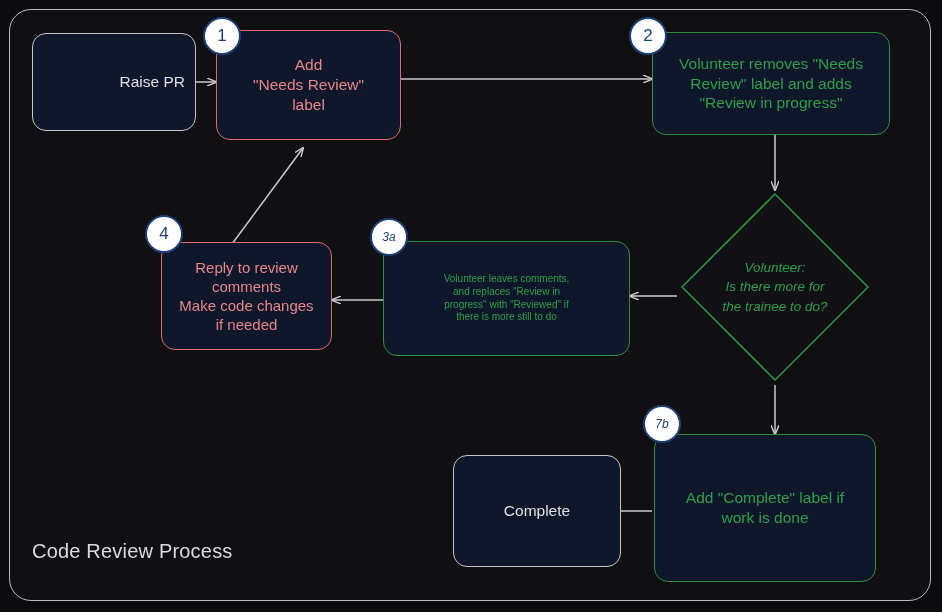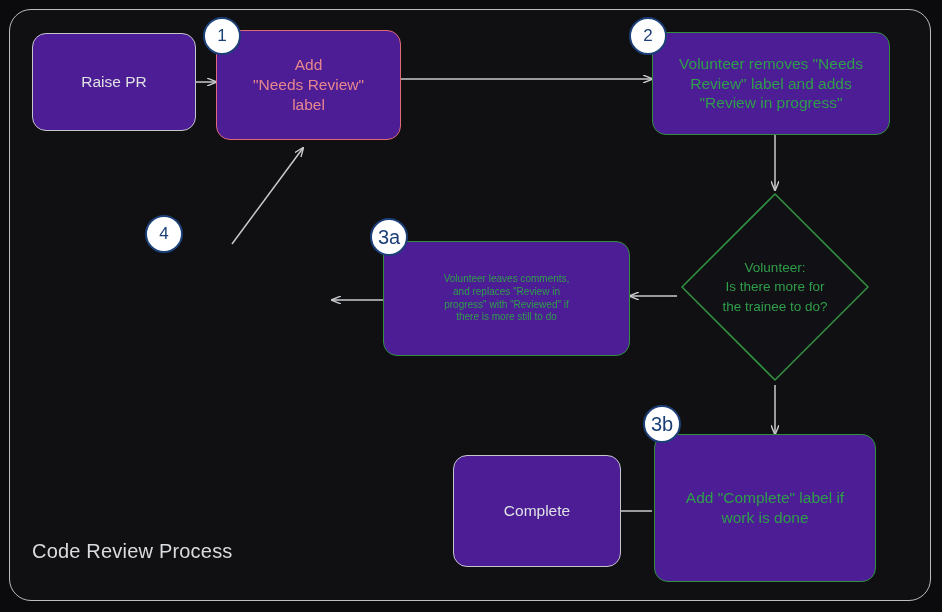--- a/index.html
+++ b/index.html
@@ -42,21 +42,21 @@
   .node {
     position: absolute;
     box-sizing: border-box;
     display: flex;
     align-items: center;
     justify-content: center;
     text-align: center;
     border-radius: 14px;
     border-width: 1.6px;
     border-style: solid;
-    background: #4c1d95;
+    background: #0f172a;
     line-height: 1.28;
   }
   .node .label {
     display: block;
     white-space: pre-line;
     padding: 0 10px;
   }
   .node.neutral {
     border-color: #c3c6ca;
     color: #dfe1e4;
@@ -92,38 +92,39 @@
     width: 194px;
     height: 194px;
     display: flex;
     align-items: center;
     justify-content: center;
     text-align: center;
     color: #2f9e4a;
     font-size: 13.5px;
     line-height: 1.45;
     white-space: pre-line;
+    font-style: italic;
   }
   
   .badge {
     position: absolute;
     width: 34px;
     height: 34px;
     border-radius: 50%;
     background: #ffffff;
     border: 2.2px solid #1c3f77;
     color: #1c3f77;
     display: flex;
     align-items: center;
     justify-content: center;
     font-size: 17px;
     font-family: "Liberation Sans", sans-serif;
     z-index: 20;
   }
-  .badge.wide { font-size: 20px; }
+  .badge.wide { font-size: 12px; font-style: italic; }
   #diagram-title {
     position: absolute;
     left: 32px;
     top: 540px;
     color: #d9dbde;
     font-size: 20px;
     letter-spacing: 0.2px;
   }
 </style>
 </head>
@@ -143,21 +144,21 @@
       <path d="M401,79 L652,79"></path>
       <path d="M775,135 L775,190"></path>
       <path d="M677,296 L630,296"></path>
       <path d="M383,300 L332,300"></path>
       <path d="M232,244 L303,148"></path>
       <path d="M775,385 L775,434"></path>
       <path d="M652,511 L585,511"></path>
     </g>
   </svg>
 
-  <div class="node neutral" style="left:32px; top:33px; width:164px; height:98px;">
+  <div class="node neutral" style="left:32px; top:33px; width:164px; height:98px;justify-content:flex-end;">
     <span class="label">Raise PR</span>
   </div>
 
   <div class="node red" style="left:216px; top:30px; width:185px; height:110px;">
     <span class="label">Add
 "Needs Review"
 label</span>
   </div>
   <div class="badge" style="left:203px; top:17px;">1</div>
 
@@ -178,26 +179,32 @@
   </div>
 
   <div class="node green" style="left:383px; top:241px; width:247px; height:115px; font-size:10px;">
     <span class="label">Volunteer leaves comments,
 and replaces "Review in
 progress" with "Reviewed" if
 there is more still to do</span>
   </div>
   <div class="badge wide" style="left:370px; top:218px;">3a</div>
 
+  <div class="node red" style="left:161px; top:242px; width:171px; height:108px; font-size:15px;">
+    <span class="label">Reply to review
+comments
+Make code changes
+if needed</span>
+  </div>
   <div class="badge" style="left:145px; top:215px;">4</div>
 
   <div class="node green" style="left:654px; top:434px; width:222px; height:148px;">
     <span class="label">Add "Complete" label if
 work is done</span>
   </div>
-  <div class="badge wide" style="left:643px; top:405px;">3b</div>
+  <div class="badge wide" style="left:643px; top:405px;">7b</div>
 
   <div class="node neutral" style="left:417px; top:455px; width:168px; height:112px;margin-left:36px;">
     <span class="label">Complete</span>
   </div>
 
   <div id="diagram-title">Code Review Process</div>
 </div>
 
 </body></html>

